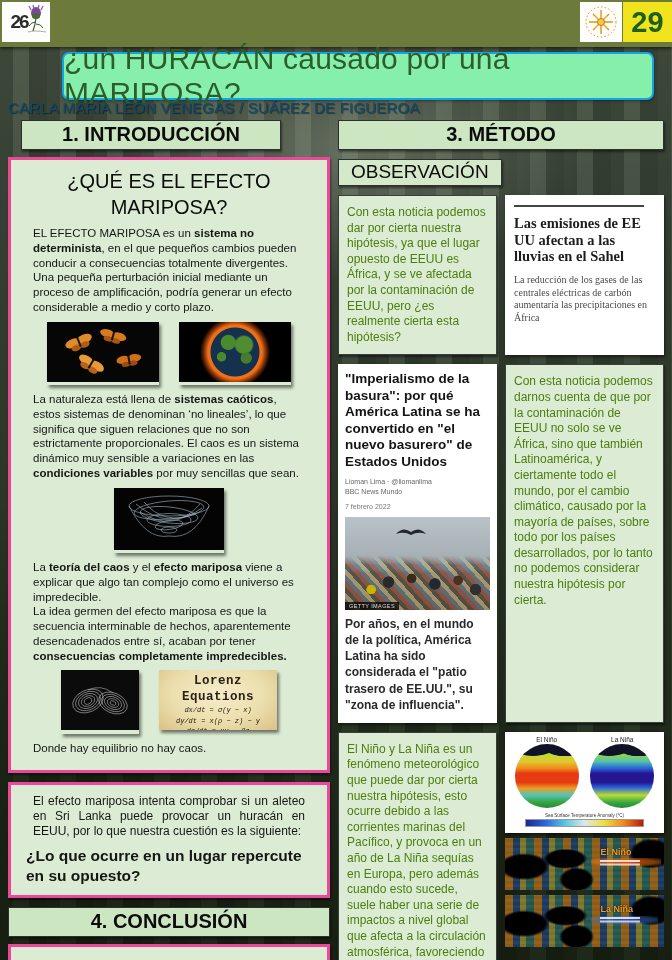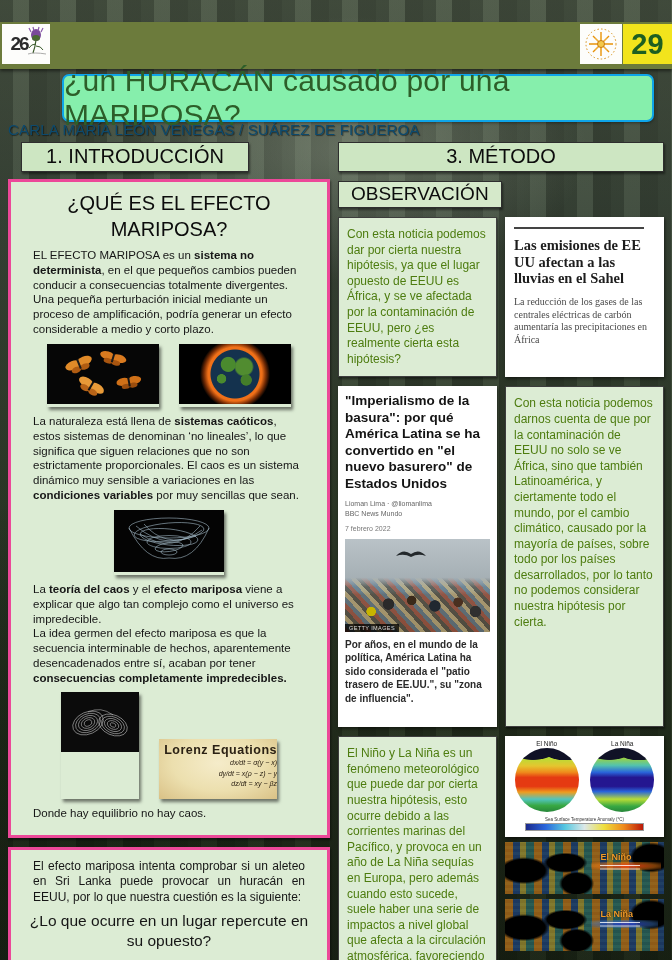--- a/index.html
+++ b/index.html
@@ -7,21 +7,21 @@
   body{
     background:
       radial-gradient(ellipse 340px 190px at 52% 150px, rgba(175,185,165,.38), transparent 70%),
       radial-gradient(ellipse 260px 400px at 15% 760px, rgba(10,18,8,.45), transparent 75%),
       repeating-linear-gradient(90deg, rgba(16,26,14,.38) 0 13px, rgba(44,60,38,.22) 13px 29px, rgba(12,20,10,.42) 29px 47px),
       linear-gradient(180deg,#5d6757 0%,#4b564a 22%,#3b4734 52%,#26301f 82%,#1b2316 100%);
   }
   .poster{position:relative;width:672px;height:960px;}
 
   
-  .topbar{position:relative;height:47px;background:#6c7b3c;box-shadow:0 2px 3px rgba(0,0,0,.5);margin-top:22px;}
+  .topbar{position:relative;height:47px;background:#6c7b3c;box-shadow:0 2px 3px rgba(0,0,0,.5);}
   .logo-box{position:absolute;left:2px;top:2px;width:48px;height:40px;background:#fdfdfb;
     display:flex;align-items:center;justify-content:center;}
   .logo-num{font-weight:bold;font-size:19px;color:#2b2b2b;letter-spacing:-2px;margin-right:14px;}
   .logo-box svg{position:absolute;right:2px;top:2px;}
   .event-title{position:absolute;left:60px;right:100px;top:3px;text-align:center;
     color:#f0ddae;font-weight:bold;font-style:italic;font-size:15px;line-height:1.25;
     text-shadow:1px 1px 1px rgba(0,0,0,.45);}
   .seal-box{position:absolute;right:50px;top:2px;width:42px;height:40px;background:#fdfdfb;
     display:flex;align-items:center;justify-content:center;}
   .num-box{position:absolute;right:0;top:2px;width:49px;height:40px;background:#f2e41c;
@@ -35,38 +35,38 @@
     font-size:30px;color:#2d5e29;letter-spacing:.2px;box-shadow:0 1px 3px rgba(0,0,0,.4);}
   .authors{position:absolute;left:8px;top:99px;font-size:15px;color:#0c4a6e;
     text-shadow:1px 1px 1px rgba(0,0,0,.5);letter-spacing:.2px;}
 
   
   .columns{position:absolute;top:120px;left:8px;width:656px;display:flex;gap:8px;}
   .col-left{width:322px;flex:none;}
   .col-right{width:326px;flex:none;}
 
   .sec-header{background:#cde6c2;border:1px solid #2e2e2e;text-align:center;
-    font-size:20px;color:#0c0c0c;padding:2px 0 3px;margin-bottom:7px;
-    box-shadow:1px 2px 2px rgba(0,0,0,.45);}
+    font-size:20px;color:#0c0c0c;padding:2px 16px 3px;margin-bottom:7px;
+    box-shadow:1px 2px 2px rgba(0,0,0,.45);font-weight:bold;}
   .sec-header.narrow{width:226px;margin-left:13px;}
 
   .panel{background:#dcecd4;border:3px solid #ec4899;padding:8px 9px;margin-bottom:9px;
     font-size:11.5px;line-height:1.28;color:#161616;box-shadow:1px 2px 2px rgba(0,0,0,.45);}
   .panel p{margin:6px 13px;}
   .panel-q{text-align:center;font-size:20px;margin:1px 0 4px;color:#0c0c0c;}
   .pre{white-space:pre-line;}
   .just{text-align:justify;font-size:12px;}
-  .hyp-q{text-align:center;font-weight:normal;font-size:15.5px;margin:4px 6px 2px;}
+  .hyp-q{text-align:left;font-weight:bold;font-size:15.5px;margin:4px 6px 2px;}
 
   .img-row{display:flex;justify-content:center;gap:20px;margin:7px 0;}
   .imgbox{box-shadow:2px 3px 3px rgba(0,0,0,.5);flex:none;}
 
   .equations{width:118px;height:60px;background:
       radial-gradient(ellipse at 50% 40%,#f5ecca 0%,#ecdfae 55%,#d9c186 100%);
-    font-family:Liberation Sans, sans-serif;color:#2b2114;text-align:right;overflow:hidden;margin-top:47px;}
+    font-family:Liberation Mono, monospace;color:#2b2114;text-align:center;overflow:hidden;}
   .equations .eq-title{font-size:12.5px;font-weight:bold;margin-top:3px;letter-spacing:.5px;}
   .equations .eq{font-size:7px;font-style:italic;line-height:1.5;}
 
   
   .obs-label{display:inline-block;background:#d5e9ca;border:1px solid #2e2e2e;
     font-size:19px;color:#0c0c0c;padding:1px 12px 2px;margin:2px 0 9px;
     box-shadow:1px 2px 2px rgba(0,0,0,.45);}
   .rgrid{display:grid;grid-template-columns:159px 159px;gap:9px 8px;}
   .note{background:#dcecd4;border:1px solid #3d3d3d;padding:9px 8px;
     font-size:12px;line-height:1.3;color:#4d7c0f;box-shadow:1px 2px 2px rgba(0,0,0,.45);}
@@ -89,21 +89,21 @@
       radial-gradient(circle 5px at 78% 68%,#4a3020 90%,transparent),
       radial-gradient(circle 6px at 90% 78%,#303030 90%,transparent),
       repeating-linear-gradient(48deg, rgba(160,60,40,.55) 0 4px, rgba(70,110,140,.5) 4px 8px, rgba(200,180,120,.55) 8px 12px, rgba(60,60,50,.6) 12px 16px),
       linear-gradient(180deg,#b6bfc4 0%,#a3adb2 42%,#8d9797 56%,#7c7468 60%,#6a5f4e 100%);
     background-size:100% 100%;}
   .photo-landfill .sky-mask{position:absolute;left:0;top:0;right:0;height:52%;
     background:linear-gradient(180deg,#b9c2c7 0%,#a6b0b5 80%,rgba(166,176,181,0) 100%);}
   .photo-landfill svg{position:absolute;left:34%;top:8%;}
   .credit{position:absolute;left:0;bottom:0;background:rgba(0,0,0,.75);color:#ddd;
     font-size:5.5px;padding:1px 4px;letter-spacing:.4px;}
-  .bbc .caption{font-size:10px;font-weight:bold;color:#2a2a2a;line-height:1.35;margin:6px 0 16px;}
+  .bbc .caption{font-size:12px;font-weight:bold;color:#2a2a2a;line-height:1.35;margin:6px 0 4px;}
 
   .maps{display:flex;flex-direction:column;gap:5px;}
   .globes{padding:4px 4px 6px;}
   .glabels{display:flex;}
   .glabels span{flex:1;text-align:center;font-size:6.5px;color:#222;}
   .gl-row{display:flex;justify-content:space-around;margin-top:1px;}
   .globe{width:64px;height:64px;border-radius:50%;}
   .globe.nino{background:
       radial-gradient(ellipse 22px 9px at 28% 5%,#101226 92%,transparent),
       radial-gradient(ellipse 20px 8px at 78% 7%,#101226 92%,transparent),

